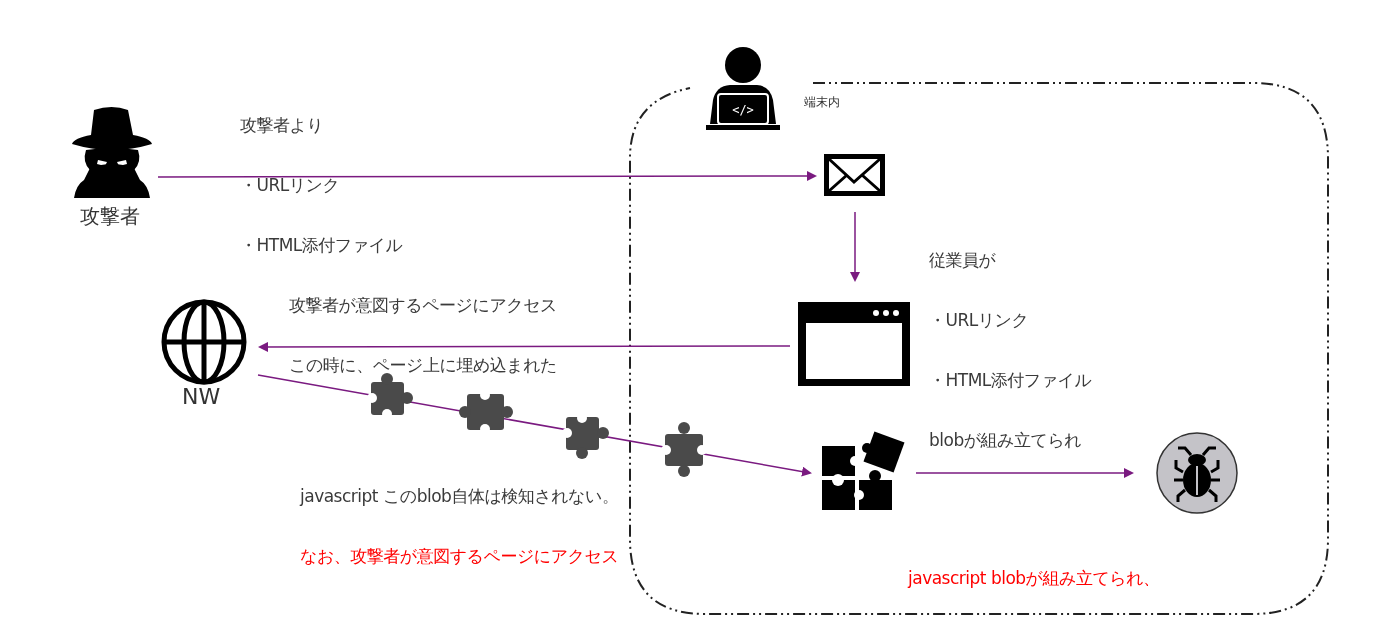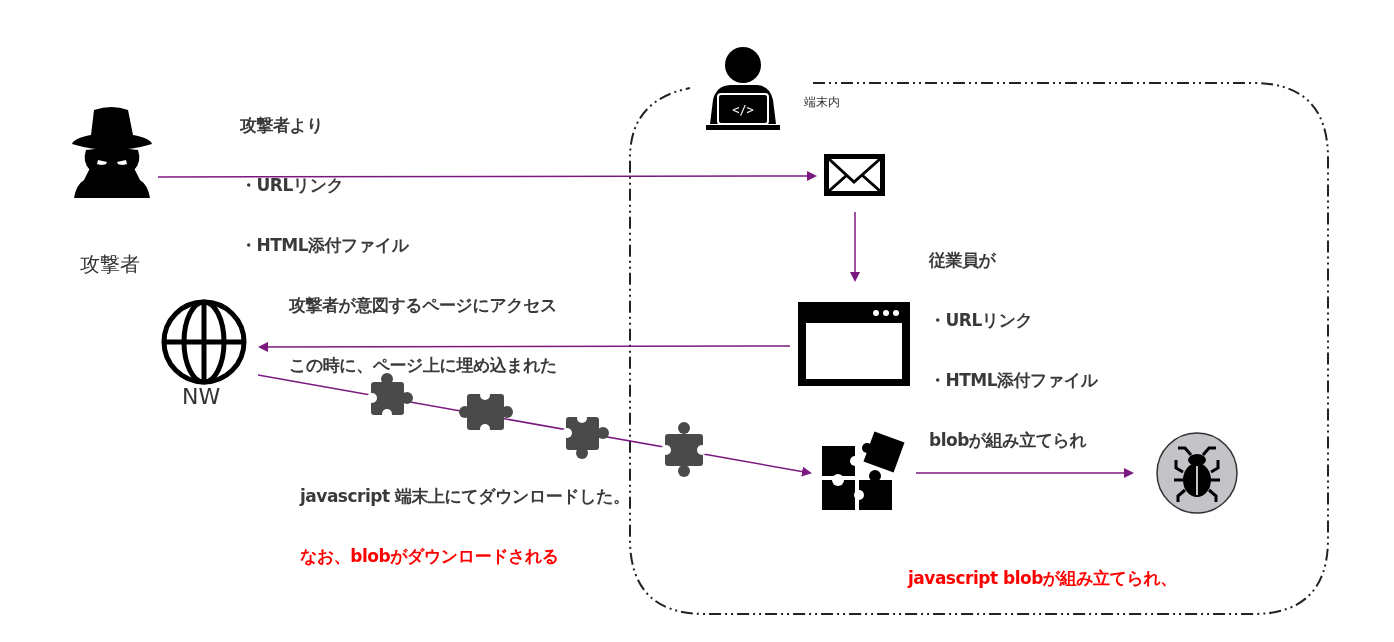--- a/index.html
+++ b/index.html
@@ -1,20 +1,20 @@
 <!DOCTYPE html>
 <html><head>
   <meta charset="utf-8">
   <style>
     html, body { margin: 0; padding: 0; background: #ffffff; }
     body { width: 1394px; height: 642px; position: relative; overflow: hidden;
            font-family: "DejaVu Sans", "Liberation Sans", sans-serif; color: #333333; }
     .canvas { position: absolute; left: 0; top: 0; width: 1394px; height: 642px; }
     .txt { position: absolute; font-size: 17px; line-height: 20px; white-space: pre; color: #3a3a3a; letter-spacing: -0.5px; }
-    .txt .line { display: block; font-weight: bold; }
+    .txt .line { display: block; }
     .red { color: #ff0000; }
     .label { position: absolute; font-size: 21px; color: #333333; }
     svg { position: absolute; left: 0; top: 0; }
   </style>
 </head>
 <body>
 
 <div class="canvas">
 
   <svg width="1394" height="642" viewBox="0 0 1394 642">
@@ -121,21 +121,21 @@
         <path d="M1183 472 L1176 468 L1176 460"></path>
         <path d="M1211 472 L1218 468 L1218 460"></path>
         <path d="M1183 480 L1174 480"></path>
         <path d="M1211 480 L1220 480"></path>
         <path d="M1185 490 L1178 496 L1178 502"></path>
         <path d="M1209 490 L1216 496 L1216 502"></path>
       </g>
     </g>
   </svg>
 
-  <div class="label" style="left:80px; top:203px; font-size:20px;margin-top:48px;">攻撃者</div>
+  <div class="label" style="left:80px; top:203px; font-size:20px;">攻撃者</div>
   <div class="label" style="left:182px; top:384px; font-size:22px;">NW</div>
   <div class="label" style="left:804px; top:94px; font-size:12px;">端末内</div>
 
   <div class="txt" style="left:240px; top:75px;">
     <span class="line">攻撃者より</span>
     <span class="line">・URLリンク</span>
     <span class="line">・HTML添付ファイル</span>
   </div>
 
   <div class="txt" style="left:929px; top:210px;">
@@ -144,22 +144,22 @@
     <span class="line">・HTML添付ファイル</span>
     <span class="line">blobが組み立てられ</span>
   </div>
 
   <div class="txt" style="left:289px; top:255px;">
     <span class="line">攻撃者が意図するページにアクセス</span>
     <span class="line">この時に、ページ上に埋め込まれた</span>
   </div>
 
   <div class="txt" style="left:300px; top:446px;">
-    <span class="line">javascript 端末上にてダウンロードした。</span>
-    <span class="line red">なお、blobがダウンロードされる</span>
+    <span class="line">javascript このblob自体は検知されない。</span>
+    <span class="line red">なお、攻撃者が意図するページにアクセス</span>
   </div>
 
   <div class="txt" style="left:908px; top:528px;">
     <span class="line red">javascript blobが組み立てられ、</span>
     
   </div>
 
 </div>
 
 </body></html>

